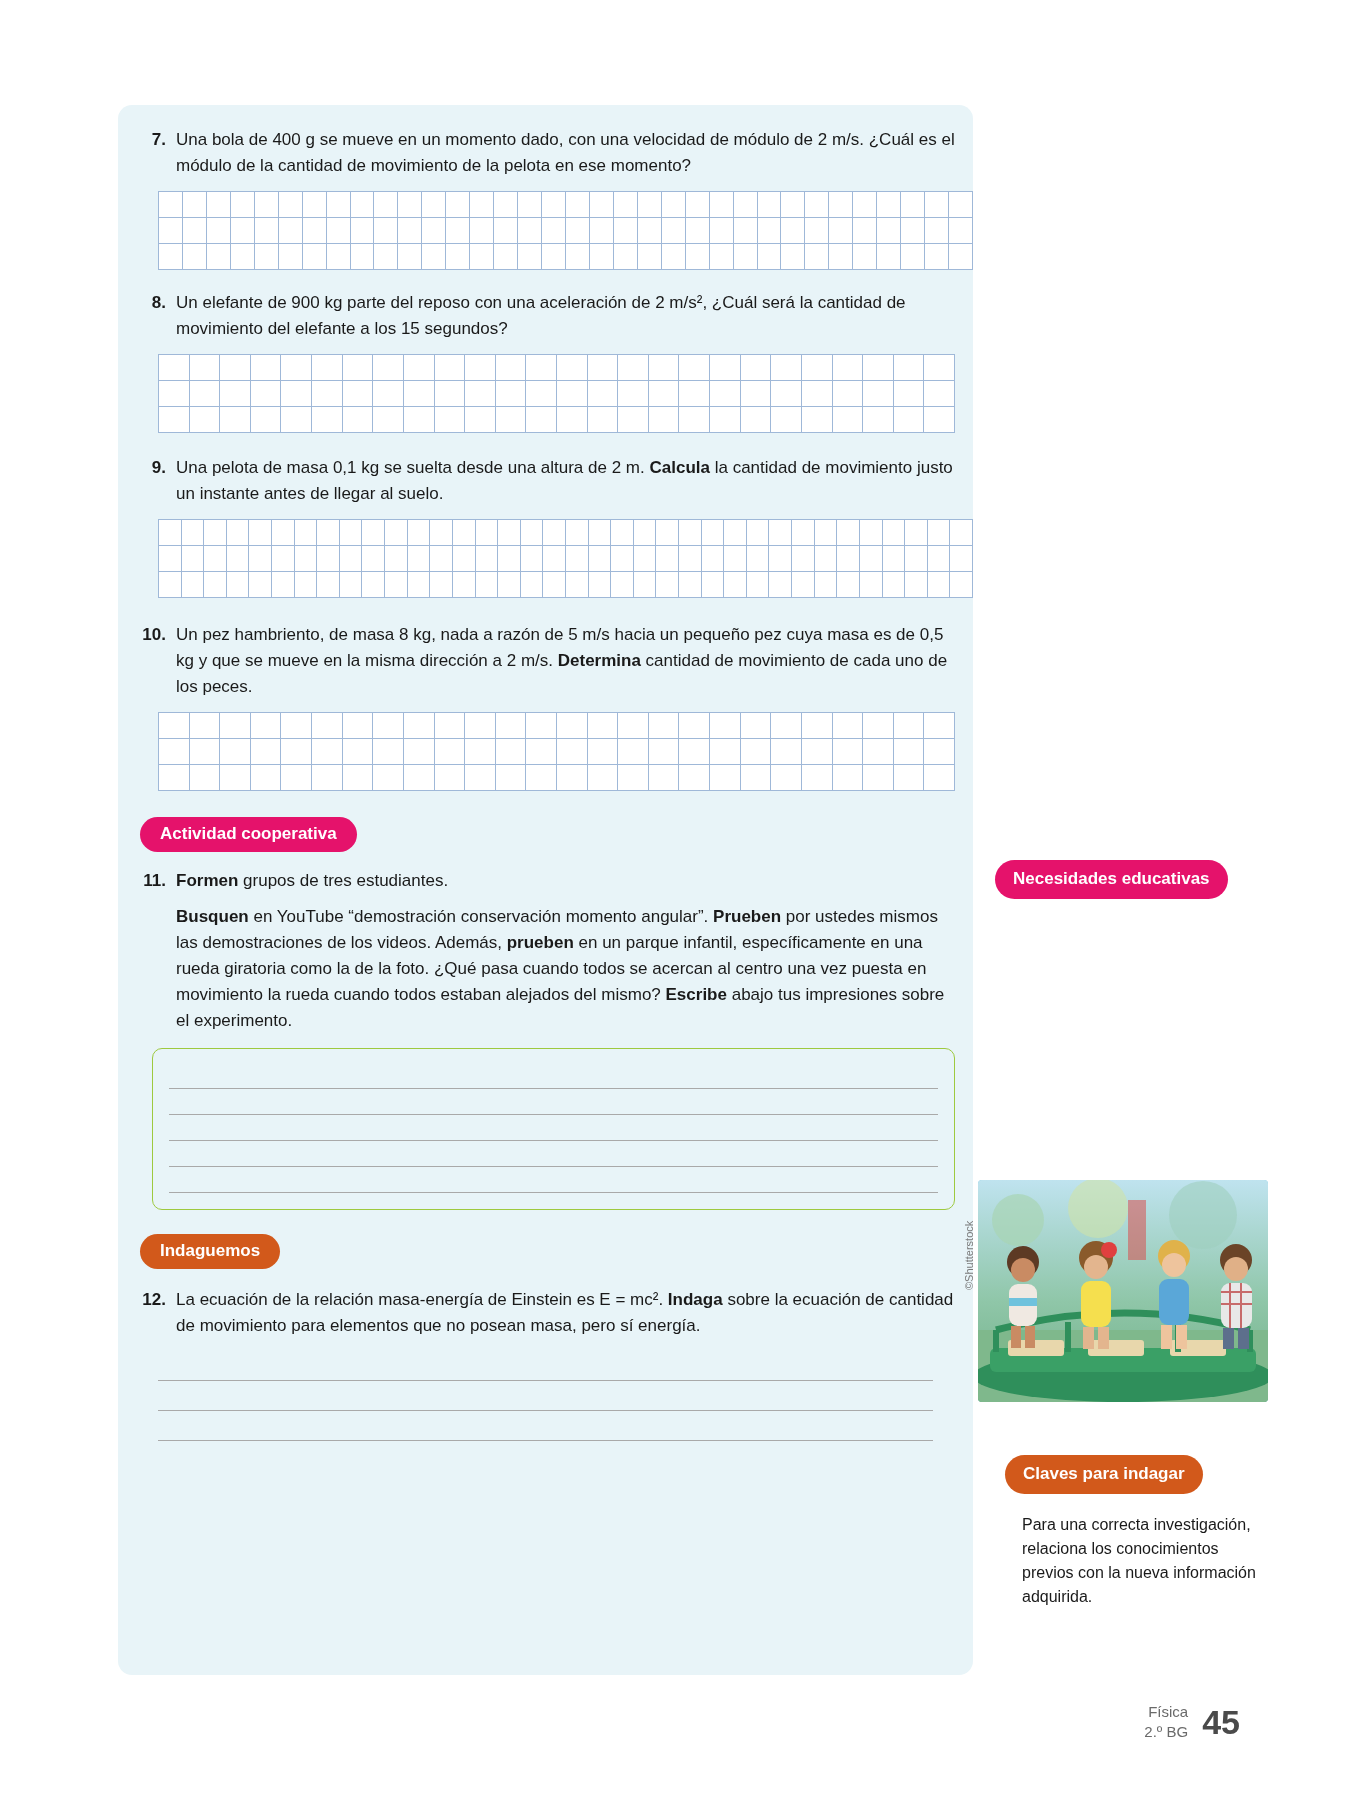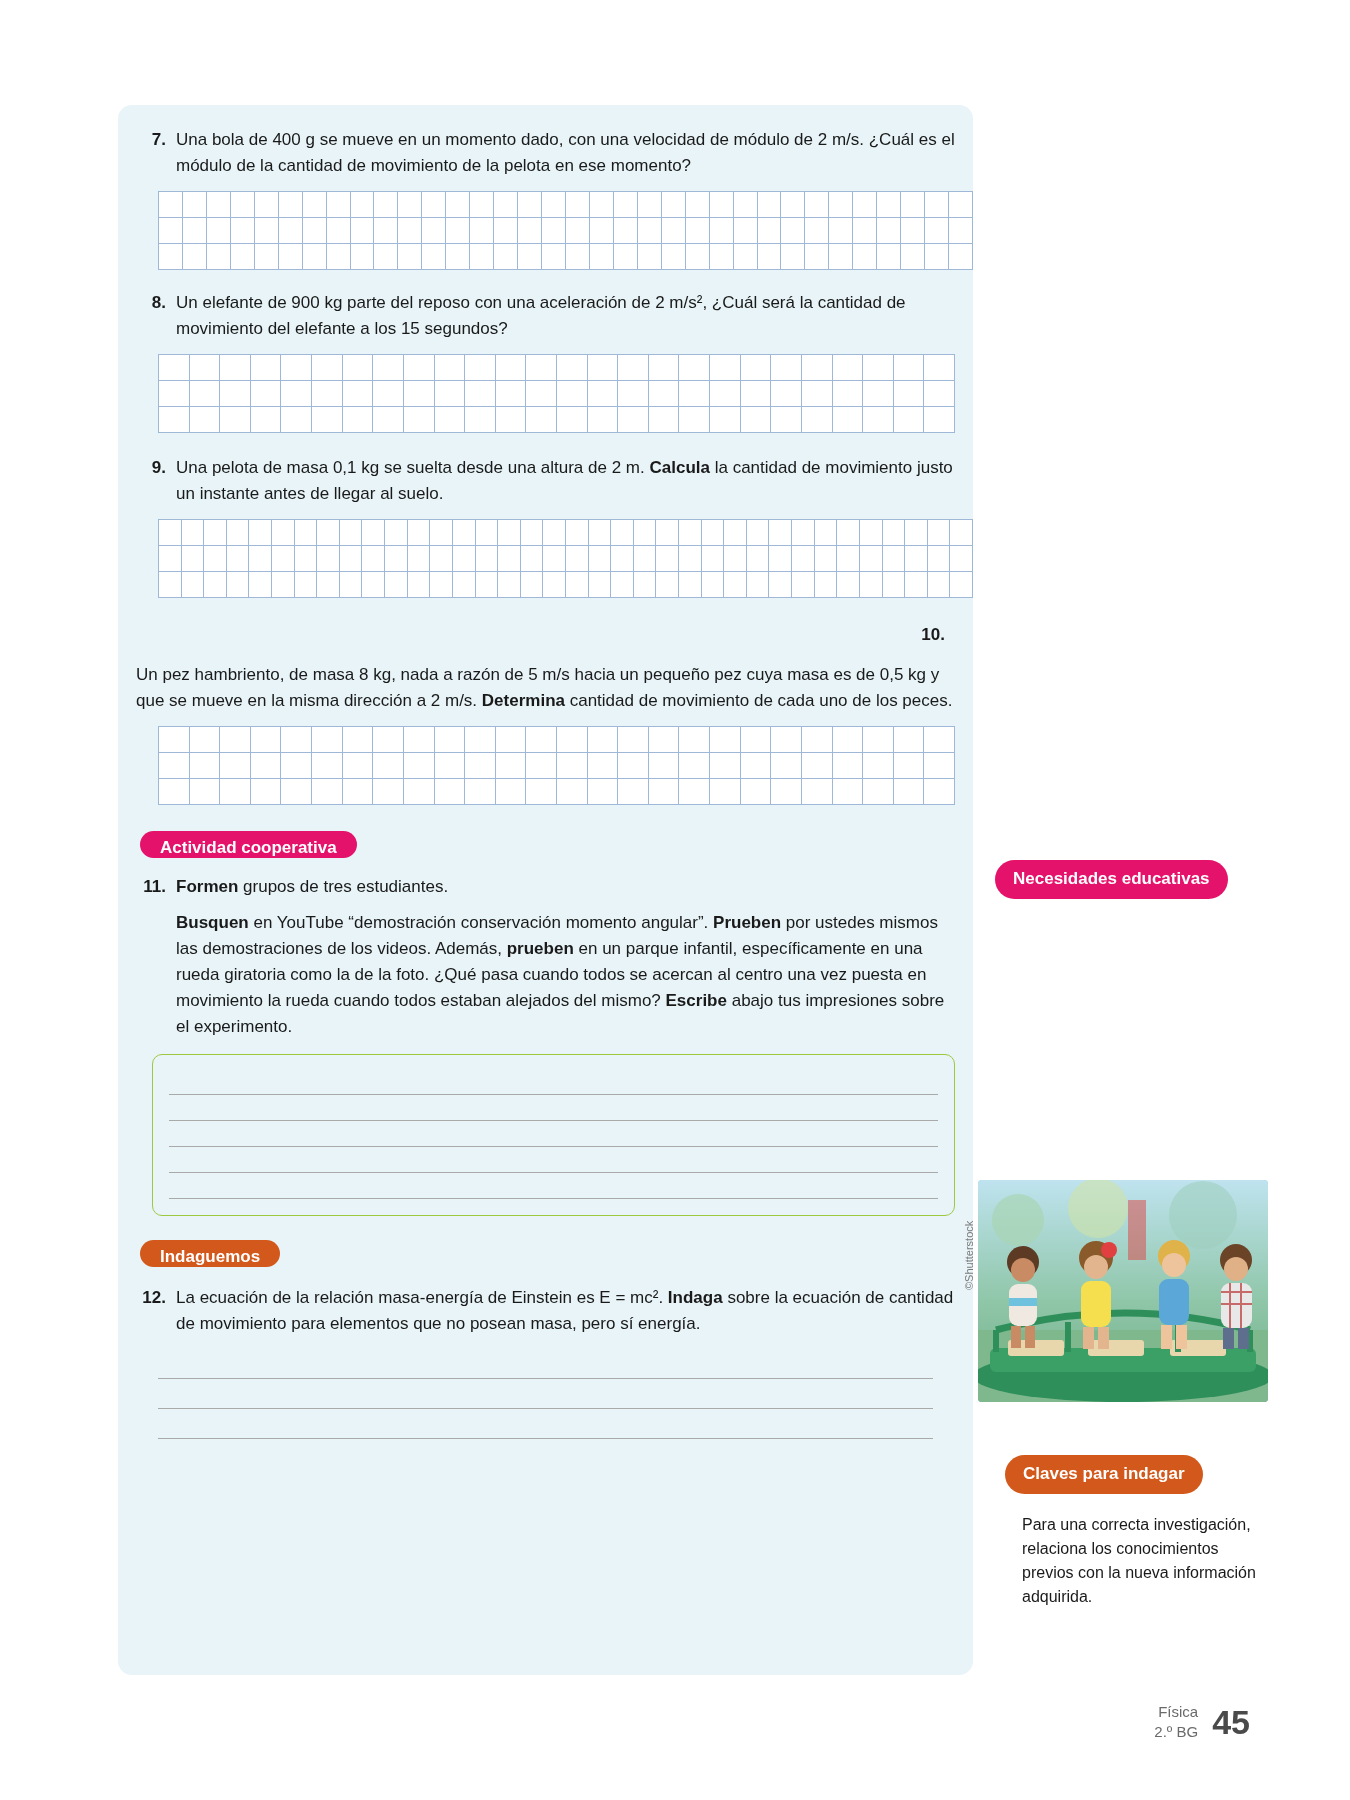--- a/index.html
+++ b/index.html
@@ -69,21 +69,21 @@
   .grid-wrap { padding-left: 40px; padding-right: 18px; }
   .grid-wrap.wide { padding-left: 40px; padding-right: 0px; }
   .grid-wrap.full { padding-left: 40px; padding-right: 0px; }
 
   
   .tag {
     display: inline-block;
     color: #ffffff;
     font-weight: bold;
     font-size: 17px;
-    padding: 7px 20px 0 20px;
+    padding: 7px 20px 8px 20px;
     border-radius: 18px;
   }
   .tag.pink { background: #e5126b; }
   .tag.orange { background: #d2591b; }
 
   .tag-row { padding-left: 22px; margin-top: 26px; }
 
   
   .lines-box {
     margin: 14px 18px 0 34px;
@@ -146,21 +146,21 @@
     font-size: 11px;
     color: #7a7a7a;
     transform: rotate(-90deg);
     transform-origin: left top;
     white-space: nowrap;
   }
 
   
   .footer {
     position: absolute;
-    right: 100px; bottom: 58px;
+    right: 110px; bottom: 58px;
     display: flex;
     align-items: center;
     gap: 14px;
   }
   .footer .label {
     text-align: right;
     font-size: 15px;
     line-height: 20px;
     color: #6a6a6a;
   }
@@ -493,21 +493,21 @@
           <div class="cell"></div>
           <div class="cell"></div>
           <div class="cell"></div>
           <div class="cell"></div>
           <div class="cell"></div>
           <div class="cell"></div>
           <div class="cell"></div>
         </div>
     </div>
 
-    <div class="exercise" style="margin-top:24px;flex-direction:column;">
+    <div class="exercise" style="margin-top:24px;">
       <div class="num">10.</div>
       <div class="body">
         <span>Un pez hambriento, de masa 8 kg, nada a razón de 5 m/s hacia un pequeño pez cuya masa es de 0,5 kg y que se mueve en la misma dirección a 2 m/s. </span><b>Determina</b><span> cantidad de movimiento de cada uno de los peces.</span>
       </div>
     </div>
     <div class="grid-wrap">
       <div class="grid" id="grid10" style="grid-template-columns: repeat(26, 1fr);">
           <div class="cell"></div>
           <div class="cell"></div>
           <div class="cell"></div>

